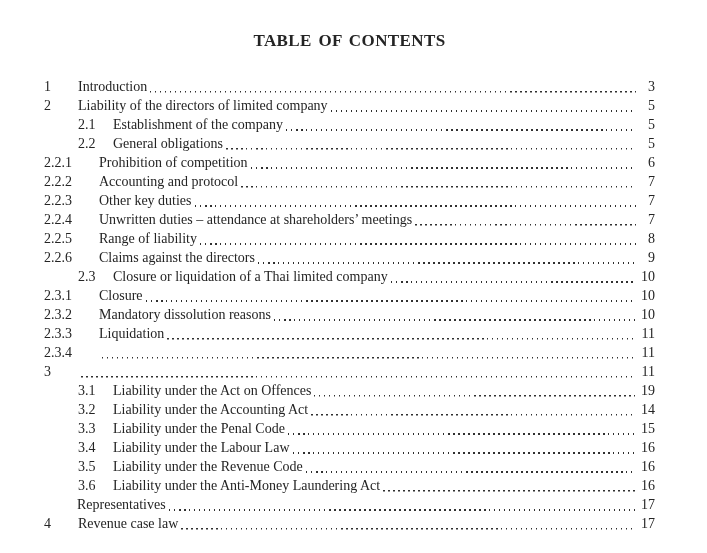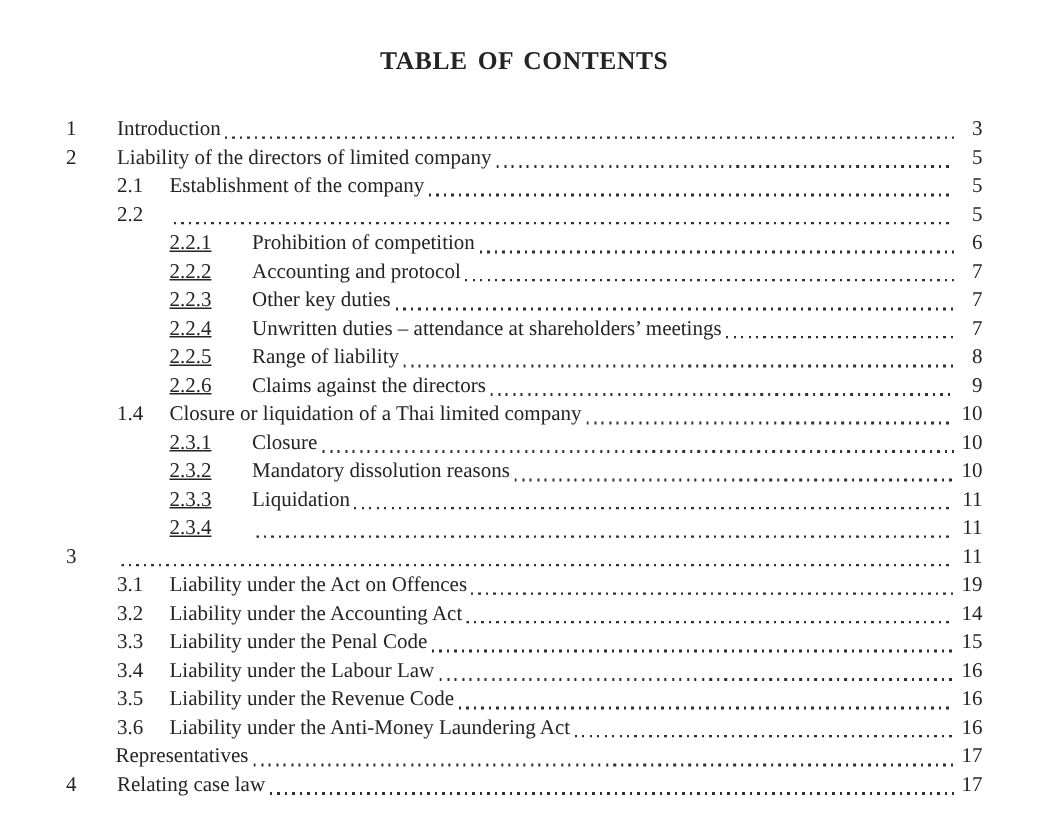--- a/index.html
+++ b/index.html
@@ -40,21 +40,21 @@
     display: flex;
     align-items: baseline;
     height: 19px;
     line-height: 19px;
     font-size: 14px;
     white-space: nowrap;
   }
   .num { flex: none; }
   .lvl1 .num { width: 34px; }
   .lvl2 .num { margin-left: 34px; width: 35px; }
-  .lvl3 .num { margin-left: 69px; width: 55px; text-decoration: underline; }
+  .lvl3 .num { width: 55px; }
   .row.nolead .num { width: 40px; }
   .row.wrapline { padding-left: 33px; justify-content: center; }
   .label { flex: none; font-family: Liberation Serif, serif; }
   .leader {
     flex: 1 1 auto;
     align-self: stretch;
     margin-left: 3px;
     margin-right: 2px;
     min-width: 8px;
     background-image: repeating-linear-gradient(to right, #303030 0px, #303030 1.5px, transparent 1.5px, transparent 5px);
@@ -87,20 +87,21 @@
         <span class="pagenum">5</span>
       </div>
       <div class="row lvl2">
         <span class="num">2.1</span>
         <span class="label">Establishment of the company</span>
         <span class="leader"></span>
         <span class="pagenum">5</span>
       </div>
       <div class="row lvl2">
         <span class="num">2.2</span>
+        <span class="label">General obligations</span>
         <span class="leader"></span>
         <span class="pagenum">5</span>
       </div>
       <div class="row lvl3">
         <span class="num">2.2.1</span>
         <span class="label">Prohibition of competition</span>
         <span class="leader"></span>
         <span class="pagenum">6</span>
       </div>
       <div class="row lvl3">
@@ -127,21 +128,21 @@
         <span class="leader"></span>
         <span class="pagenum">8</span>
       </div>
       <div class="row lvl3">
         <span class="num">2.2.6</span>
         <span class="label">Claims against the directors</span>
         <span class="leader"></span>
         <span class="pagenum">9</span>
       </div>
       <div class="row lvl2">
-        <span class="num">1.4</span>
+        <span class="num">2.3</span>
         <span class="label">Closure or liquidation of a Thai limited company</span>
         <span class="leader"></span>
         <span class="pagenum">10</span>
       </div>
       <div class="row lvl3">
         <span class="num">2.3.1</span>
         <span class="label">Closure</span>
         <span class="leader"></span>
         <span class="pagenum">10</span>
       </div>
@@ -203,18 +204,18 @@
         <span class="leader"></span>
         <span class="pagenum">16</span>
       </div>
       <div class="row wrapline">
         <span class="label">Representatives</span>
         <span class="leader"></span>
         <span class="pagenum">17</span>
       </div>
       <div class="row lvl1">
         <span class="num">4</span>
-        <span class="label">Relating case law</span>
+        <span class="label">Revenue case law</span>
         <span class="leader"></span>
         <span class="pagenum">17</span>
       </div>
     </div>
 </div>
 
 </body></html>

